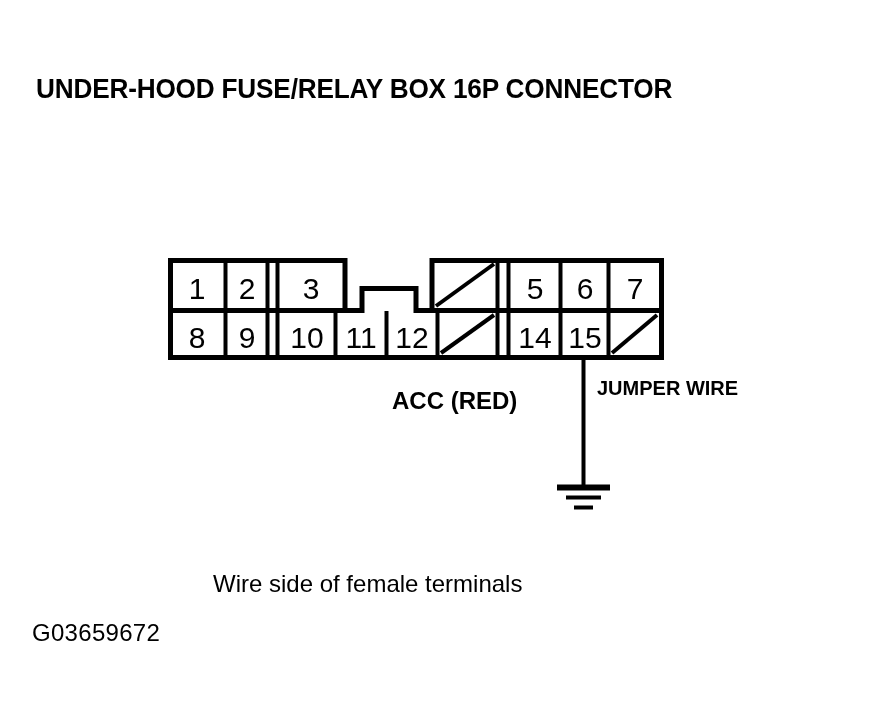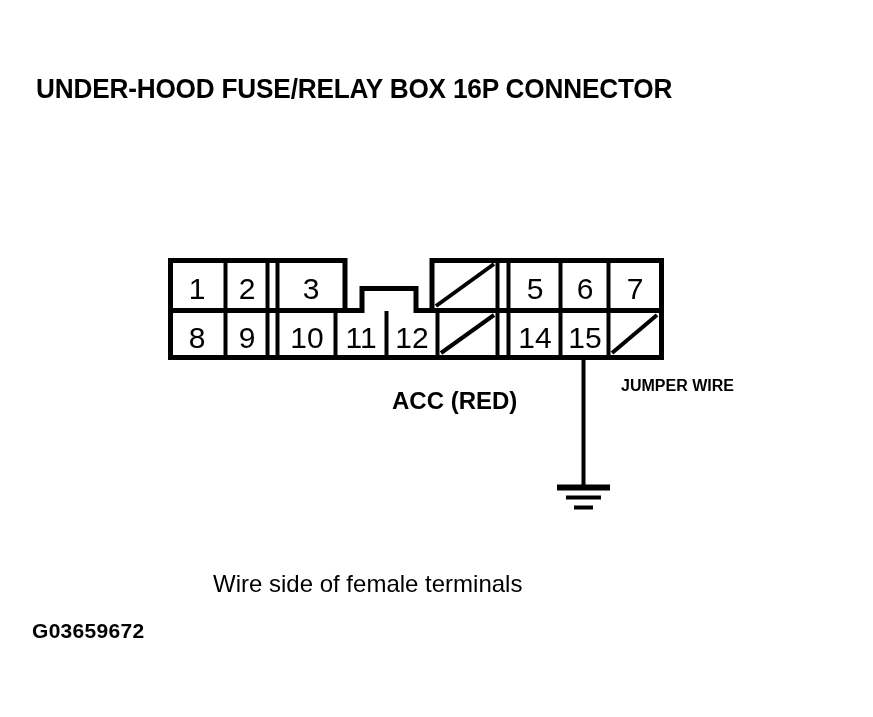--- a/index.html
+++ b/index.html
@@ -45,39 +45,38 @@
     top: 377px;
     font-size: 24px;
     font-weight: bold;
     white-space: nowrap;
     margin-top: 10px;
   }
   .lbl-jumper {
     position: absolute;
     left: 597px;
     top: 377px;
-    font-size: 16px;
+    font-size: 20px;
     font-weight: bold;
     white-space: nowrap;
-    margin-left: 24px;
   }
   .caption {
     position: absolute;
     left: 213px;
     top: 570px;
     font-size: 24px;
     font-weight: normal;
     white-space: nowrap;
   }
   .refcode {
     position: absolute;
     left: 32px;
     top: 619px;
-    font-size: 21px;
-    font-weight: bold;
+    font-size: 24px;
+    font-weight: normal;
     letter-spacing: 0.3px;
     white-space: nowrap;
   }
   .cellnum {
     font-family: "Liberation Sans", sans-serif;
     font-size: 30px;
     font-weight: normal;
     fill: #000000;
   }
 </style>

